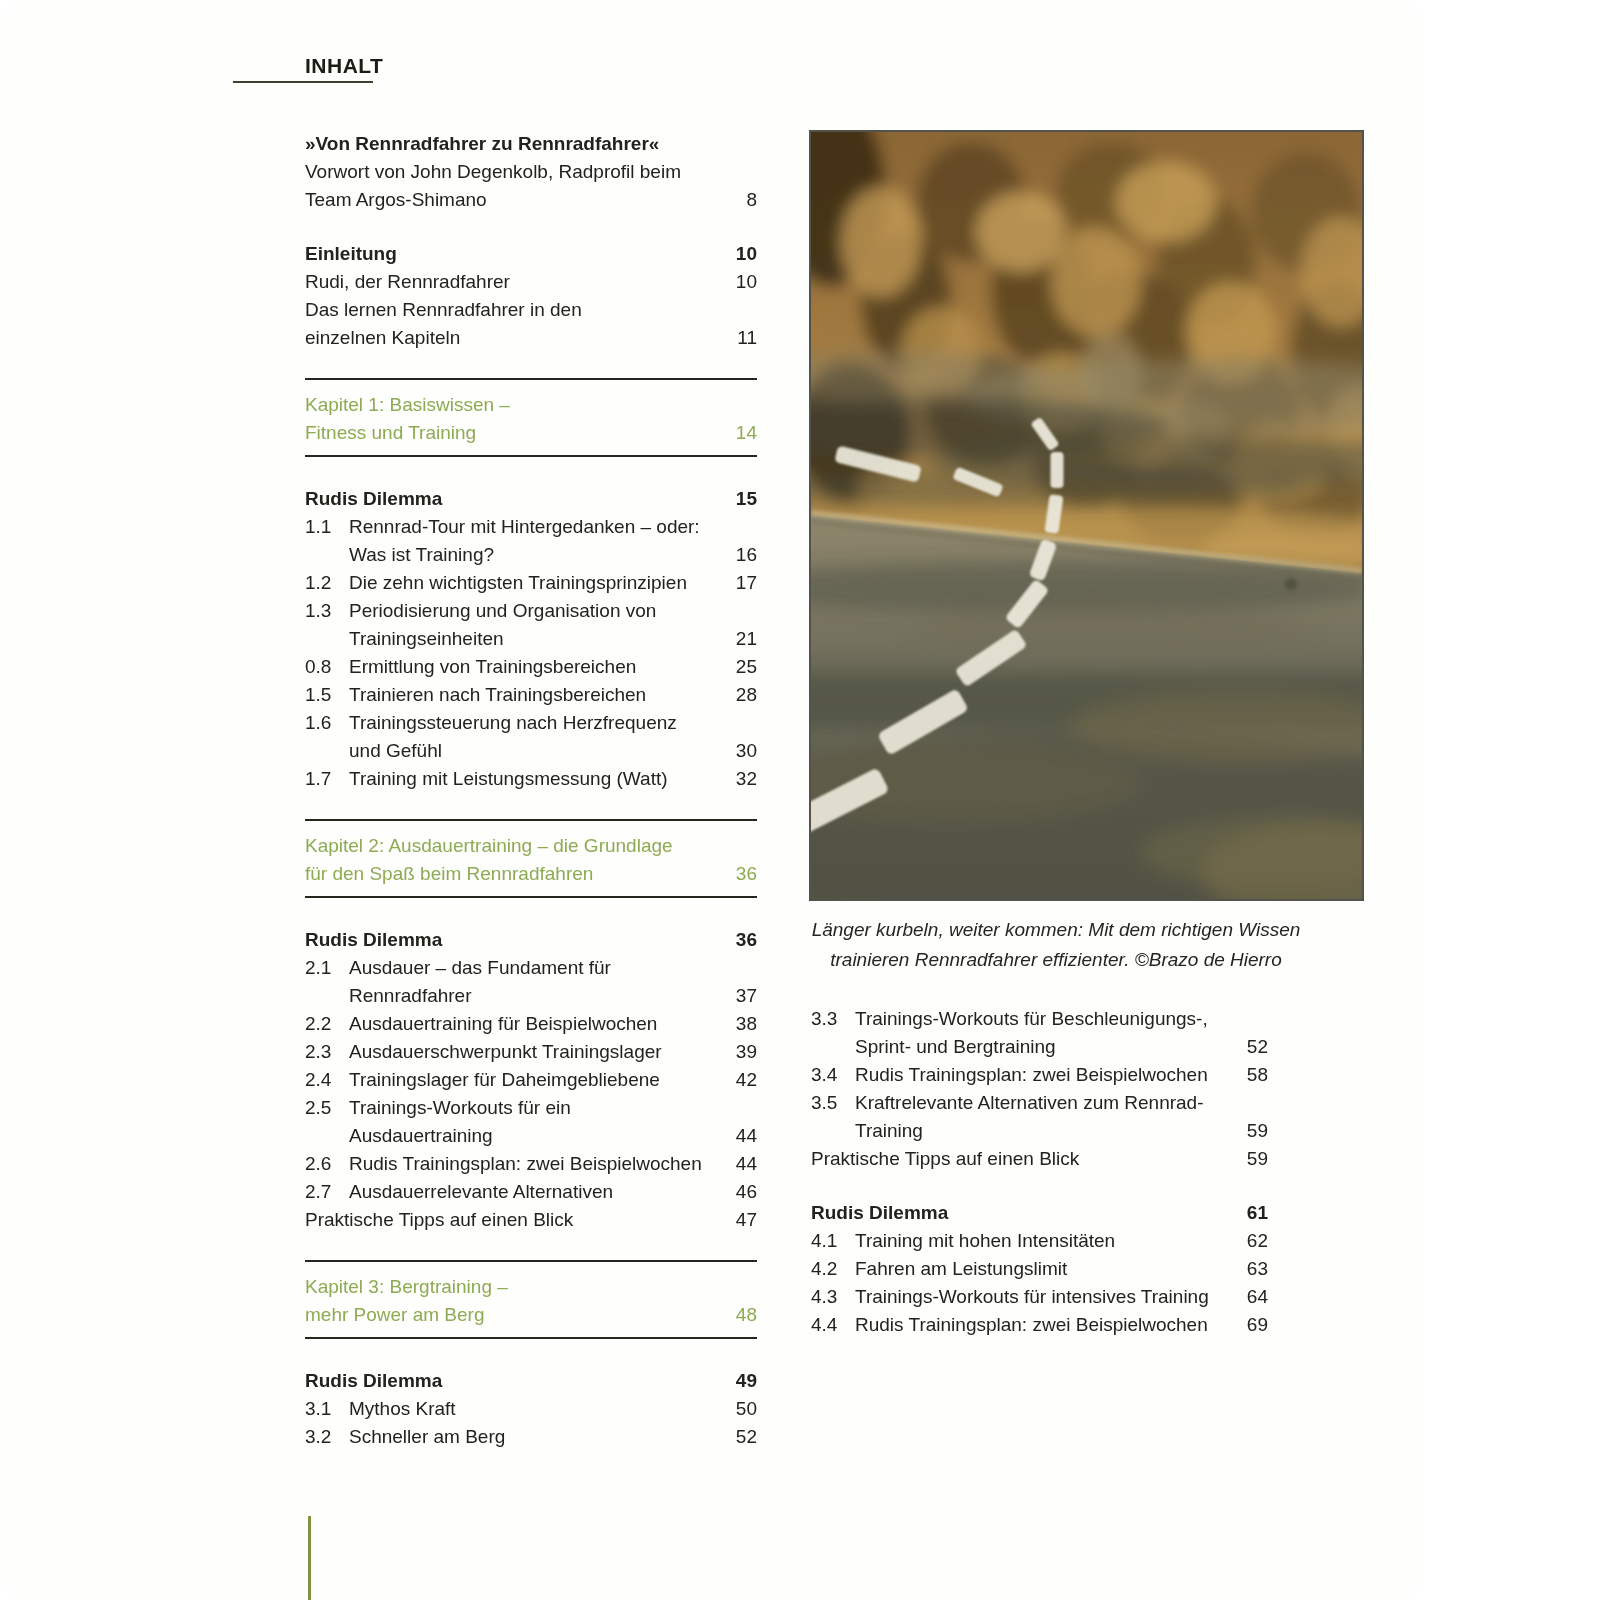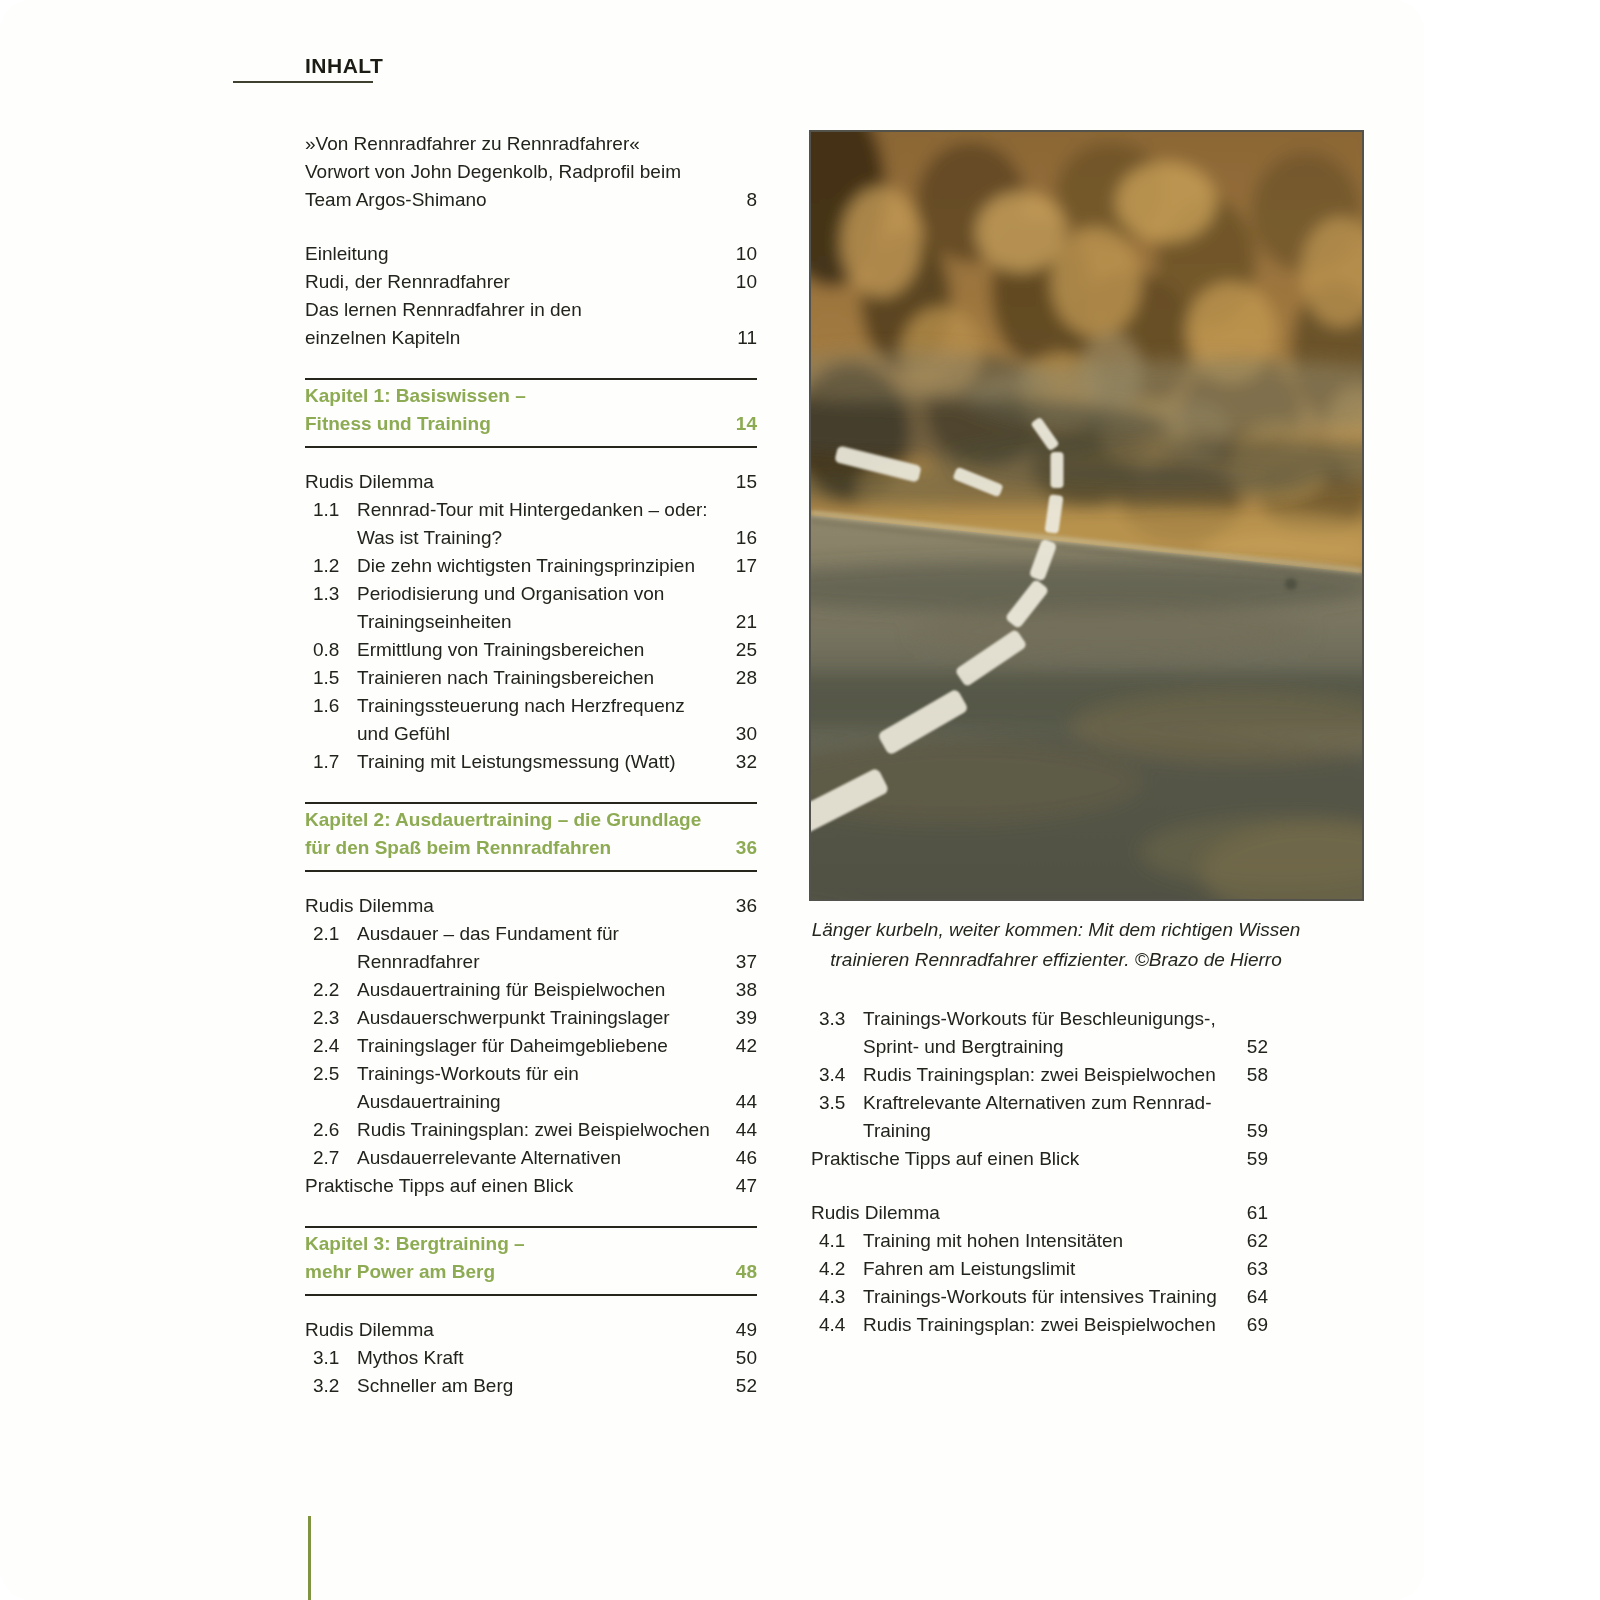--- a/index.html
+++ b/index.html
@@ -28,31 +28,31 @@
   }
   .kicker-rule{
     position:absolute;left:233px;top:81px;width:140px;height:2px;
     background:#40402f;
   }
   .left-col{position:absolute;left:305px;top:130px;width:452px;}
   .right-col{position:absolute;left:811px;top:132px;width:551px;}
   .right-col .rows{width:457px;margin-top:30px;}
   .entries{margin-bottom:26px;}
   .row{display:flex;}
-  .row .num{flex:0 0 44px;align-self:flex-start;margin-left:8px;}
+  .row .num{flex:0 0 44px;align-self:flex-start;}
   .row .txt .ln{display:block;white-space:nowrap;}
   .row .pg{margin-left:auto;padding-left:8px;align-self:flex-end;}
-  .row.bold{font-weight:normal;}
+  .row.bold{font-weight:bold;}
   .chapter{
     border-top:2px solid var(--rule-dark);
     border-bottom:2px solid var(--rule-dark);
-    padding:2px 0 8px 0;
-    margin-bottom:20px;
+    padding:11px 0 8px 0;
+    margin-bottom:28px;
     color:var(--accent-green);
-    font-weight:bold;
+    font-weight:normal;
   }
   .ch-line{white-space:nowrap;}
   .ch-line.last{display:flex;gap:33px;}
   .ch-line .pg{margin-left:auto;padding-left:8px;}
   .photo{
     position:relative;width:551px;height:767px;overflow:hidden;
     box-shadow:0 0 0 2px rgba(25,25,15,.75);
     background:#8a6a3a;
   }
   .caption{

